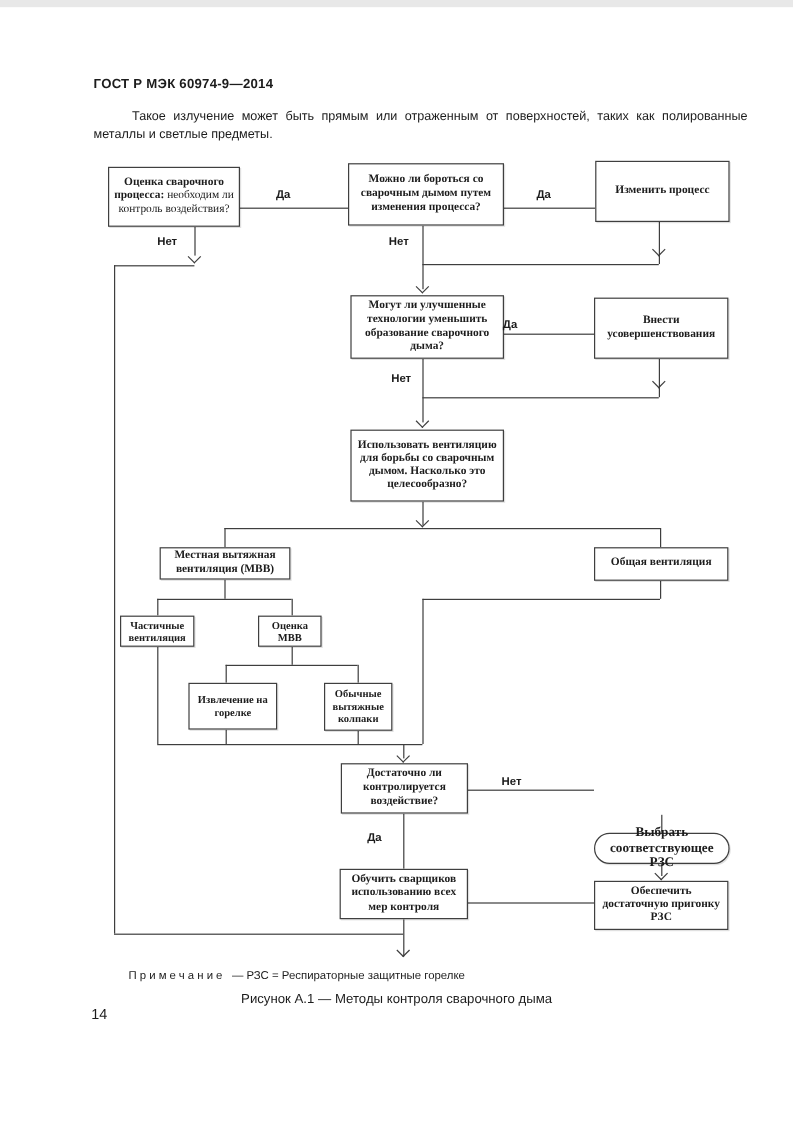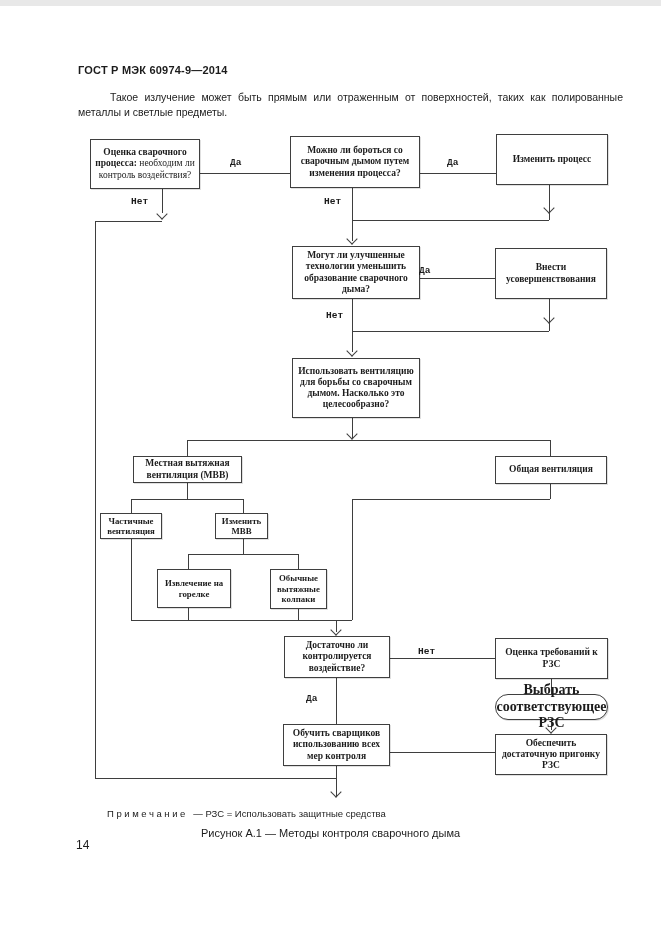--- a/index.html
+++ b/index.html
@@ -13,23 +13,23 @@
   .chart{position:absolute;left:0;top:0;width:661px;height:935px;}
   .box{
     position:absolute;border:1px solid #3f3f3f;background:#fff;
     display:flex;align-items:center;justify-content:center;text-align:center;
     font-family:"Liberation Serif","DejaVu Serif",serif;font-weight:bold;
     font-size:9.5px;line-height:1.18;padding:2px 3px;box-sizing:border-box;
     box-shadow:1px 1px 0 rgba(0,0,0,0.12);
   }
   .box .r{font-weight:normal;}
   .box.small{font-size:8.8px;padding:1px 2px;}
-  .box.xs{font-size:14px;border-radius:13px;}
+  .box.xs{font-size:11px;border-radius:13px;}
   .lbl{
-    position:absolute;font-family:Liberation Mono, monospace;
+    position:absolute;font-family:Liberation Sans, sans-serif;
     font-weight:bold;font-size:9.5px;
   }
   .ln{position:absolute;background:#3e3e3e;}
   .ah{position:absolute;width:7px;height:7px;border-right:1.2px solid #3e3e3e;border-bottom:1.2px solid #3e3e3e;transform:rotate(45deg);}
   .note{position:absolute;left:107px;top:802px;font-size:9.5px;}
   .note .spaced{letter-spacing:2.6px;}
   .caption{position:absolute;left:0;top:821px;width:661px;text-align:center;font-size:11px;}
   .pageno{position:absolute;left:76px;top:832px;font-size:12px;font-weight:normal;}
 </style>
 </head>
@@ -113,33 +113,30 @@
     <div class="box" style="left:133px;top:450px;width:109px;height:27px">
         <span>Местная вытяжная вентиляция (МВВ)</span>
       </div>
     <div class="box" style="left:495px;top:450px;width:112px;height:28px">
         <span>Общая вентиляция</span>
       </div>
     <div class="box small" style="left:100px;top:507px;width:62px;height:26px">
         <span>Частичные вентиляция</span>
       </div>
     <div class="box small" style="left:215px;top:507px;width:53px;height:26px">
-        <span>Изменить МВВ</span>
+        <span>Оценка МВВ</span>
       </div>
     <div class="box small" style="left:157px;top:563px;width:74px;height:39px">
         <span>Извлечение на горелке</span>
       </div>
     <div class="box small" style="left:270px;top:563px;width:57px;height:40px">
         <span>Обычные вытяжные колпаки</span>
       </div>
     <div class="box" style="left:284px;top:630px;width:106px;height:42px">
         <span>Достаточно ли контролируется воздействие?</span>
-      </div>
-    <div class="box" style="left:495px;top:632px;width:113px;height:41px">
-        <span>Оценка требований к РЗС</span>
       </div>
     <div class="box xs" style="left:495px;top:688px;width:113px;height:26px">
         <span>Выбрать соответствующее РЗС</span>
       </div>
     <div class="box" style="left:283px;top:718px;width:107px;height:42px">
         <span>Обучить сварщиков использованию всех мер контроля</span>
       </div>
     <div class="box" style="left:495px;top:728px;width:112px;height:41px">
         <span>Обеспечить достаточную пригонку РЗС</span>
       </div>
@@ -148,17 +145,17 @@
     <div class="lbl" style="left:447px;top:151px">Да</div>
     <div class="lbl" style="left:419px;top:259px">Да</div>
     <div class="lbl" style="left:306px;top:687px">Да</div>
     <div class="lbl" style="left:131px;top:190px">Нет</div>
     <div class="lbl" style="left:324px;top:190px">Нет</div>
     <div class="lbl" style="left:326px;top:304px">Нет</div>
     <div class="lbl" style="left:418px;top:640px">Нет</div>
   </div>
 
   <div class="note">
-    <span class="spaced">Примечание</span>&nbsp; <span>— РЗС = Использовать защитные средства</span>
+    <span class="spaced">Примечание</span>&nbsp; <span>— РЗС = Респираторные защитные горелке</span>
   </div>
   <div class="caption">Рисунок А.1 — Методы контроля сварочного дыма</div>
   <div class="pageno">14</div>
 </div>
 
 </body></html>

